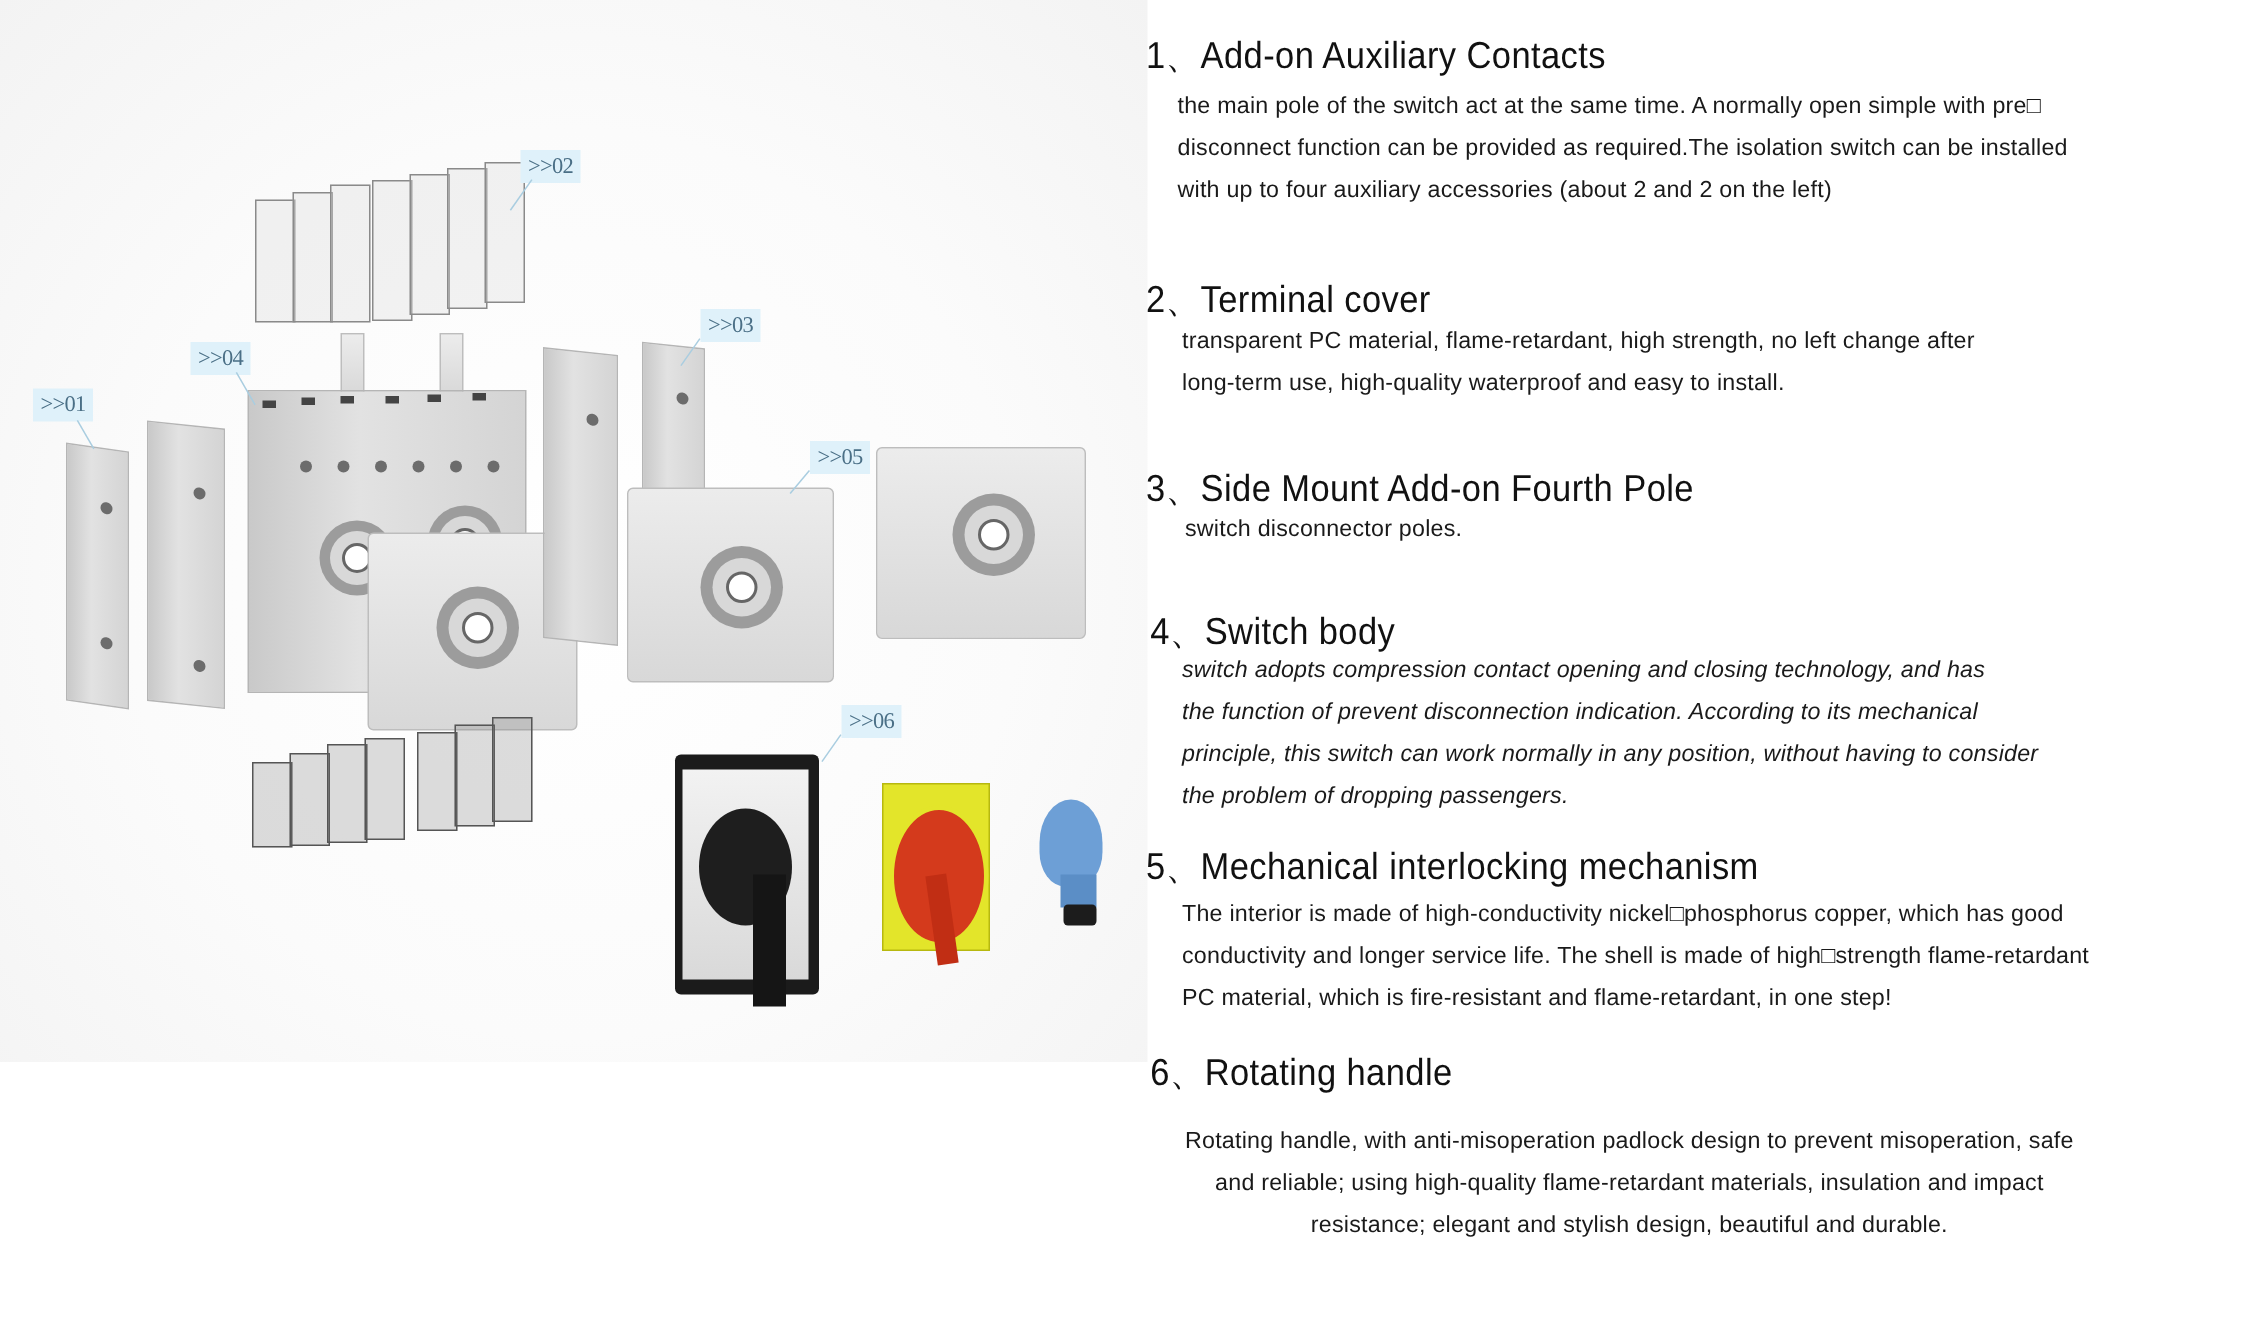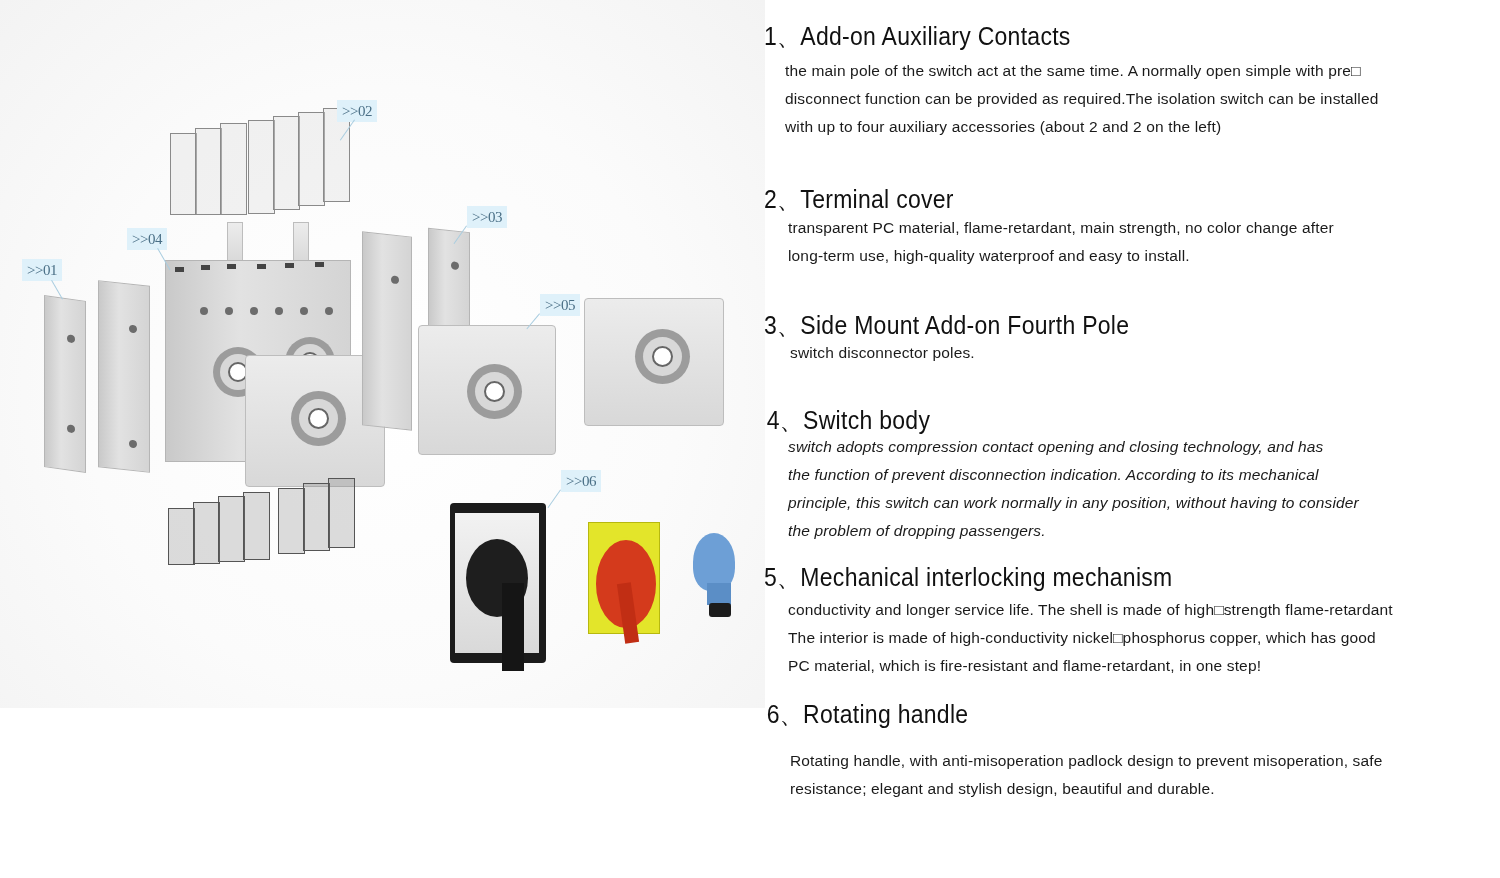--- a/index.html
+++ b/index.html
@@ -128,21 +128,21 @@
     <div style="position:absolute;left:32px;top:60px;width:14px;height:60px;background:#c12e14;transform:rotate(-8deg);"></div>
   </div>
   <div style="position:absolute;left:693px;top:533px;width:44px;height:85px;">
     <div style="position:absolute;left:0;top:0;width:42px;height:58px;border-radius:50% 50% 40% 40%;background:#6d9fd6;"></div>
     <div style="position:absolute;left:14px;top:50px;width:24px;height:22px;background:#5b8ec6;"></div>
     <div style="position:absolute;left:16px;top:70px;width:22px;height:14px;background:#1c1c1c;border-radius:3px;"></div>
   </div>
 
   <div class="callout" style="left:22px;top:259px;">&gt;&gt;01</div>
   <div class="leader" style="left:52px;top:280px;width:22px;transform:rotate(60deg);"></div>
-  <div class="callout" style="left:337px;top:100px;text-align:center;">&gt;&gt;02</div>
+  <div class="callout" style="left:347px;top:100px;text-align:center;">&gt;&gt;02</div>
   <div class="leader" style="left:355px;top:120px;width:25px;transform:rotate(125deg);"></div>
   <div class="callout" style="left:467px;top:206px;">&gt;&gt;03</div>
   <div class="leader" style="left:467px;top:226px;width:22px;transform:rotate(125deg);"></div>
   <div class="callout" style="left:127px;top:228px;">&gt;&gt;04</div>
   <div class="leader" style="left:158px;top:248px;width:25px;transform:rotate(60deg);"></div>
   <div class="callout" style="left:540px;top:294px;">&gt;&gt;05</div>
   <div class="leader" style="left:540px;top:314px;width:20px;transform:rotate(130deg);"></div>
   <div class="callout" style="left:561px;top:470px;">&gt;&gt;06</div>
   <div class="leader" style="left:561px;top:490px;width:22px;transform:rotate(125deg);"></div>
 </div>
@@ -154,21 +154,21 @@
     <p style="margin-top:4px;padding-left:21px;">
       <span style="padding-left:0px;"> the main pole of the switch act at the same time. A normally open simple with pre□</span>
       <span style="padding-left:0px;">disconnect function can be provided as required.The isolation switch can be installed</span>
       <span style="padding-left:0px;"> with up to four auxiliary accessories (about 2 and 2 on the left)</span>
     </p>
   </div>
 
   <div class="section" style="top:183px;">
     <h2><span>2、</span><span>Terminal cover</span></h2>
     <p style="margin-top:-2px;padding-left:24px;">
-      <span> transparent PC material, flame-retardant, main strength, no color change after</span>
+      <span> transparent PC material, flame-retardant, high strength, no left change after</span>
       <span>long-term use, high-quality waterproof and easy to install.</span>
     </p>
   </div>
 
   <div class="section" style="top:309px;">
     <h2><span>3、</span><span>Side Mount Add-on Fourth Pole</span></h2>
     <p style="margin-top:-3px;padding-left:26px;">
       <span>switch disconnector poles.</span>
     </p>
   </div>
@@ -179,26 +179,27 @@
       <span> switch adopts compression contact opening and closing technology, and has</span>
       <span> the function of prevent disconnection indication. According to its mechanical</span>
       <span>principle, this switch can work normally in any position, without having to consider</span>
       <span> the problem of dropping passengers.</span>
     </p>
   </div>
 
   <div class="section" style="top:561px;">
     <h2><span>5、</span><span>Mechanical interlocking mechanism</span></h2>
     <p style="margin-top:2px;padding-left:24px;">
+      <span>The interior is made of high-conductivity nickel□phosphorus copper, which has good</span>
       <span>conductivity and longer service life. The shell is made of high□strength flame-retardant</span>
-      <span>The interior is made of high-conductivity nickel□phosphorus copper, which has good</span>
       <span>PC material, which is fire-resistant and flame-retardant, in one step!</span>
     </p>
   </div>
 
   <div class="section" style="top:698px;">
     <h2 style="padding-left:3px;"><span>6、</span><span>Rotating handle</span></h2>
-    <p style="margin-top:16px;padding-left:26px;">
+    <p style="margin-top:16px;padding-left:26px;text-align:center;">
       <span>Rotating handle, with anti-misoperation padlock design to prevent misoperation, safe</span>
+      <span>and reliable; using high-quality flame-retardant materials, insulation and impact</span>
       <span> resistance; elegant and stylish design, beautiful and durable.</span>
     </p>
   </div>
 </div>
 
 </body></html>

